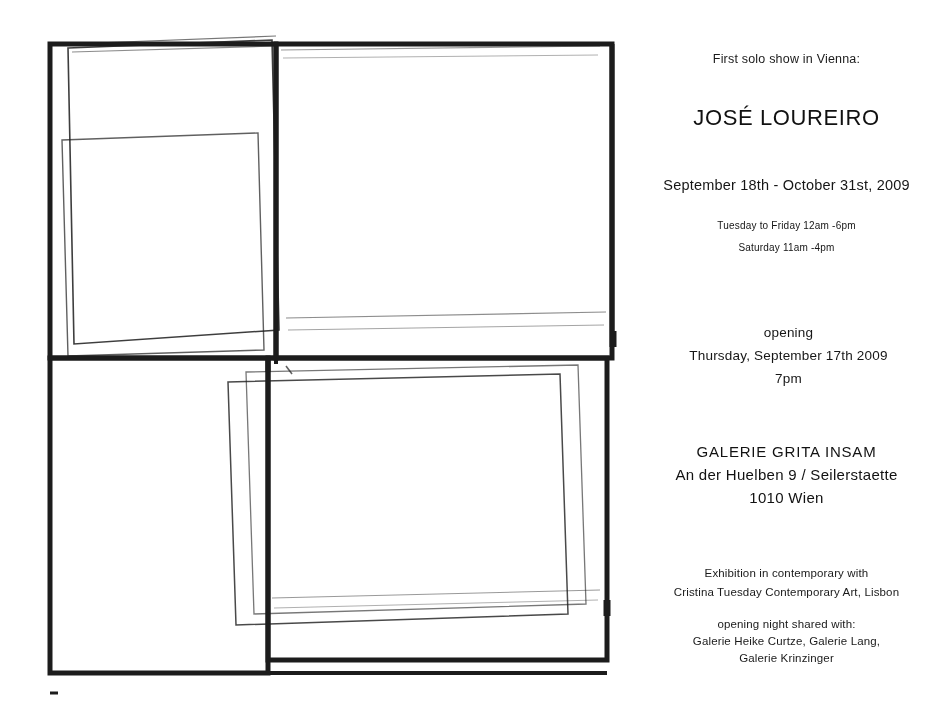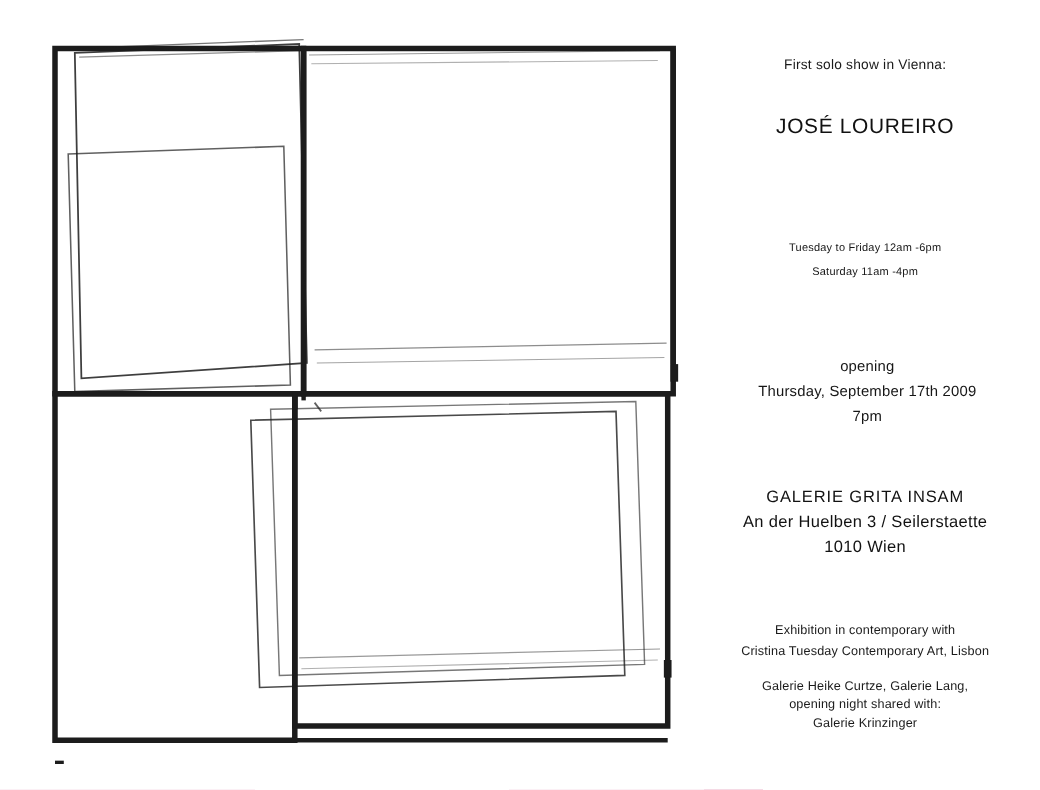--- a/index.html
+++ b/index.html
@@ -62,21 +62,21 @@
     right: 12px;
     font-size: 12.5px;
     letter-spacing: 0.2px;
     color: #1a1a1a;
   }
   .t-artist {
     position: absolute;
     top: 105px;
     left: 0;
     right: 12px;
-    font-size: 19px;
+    font-size: 22px;
     letter-spacing: 0.6px;
     color: #111111;
   }
   .t-dates {
     position: absolute;
     top: 177px;
     left: 0;
     right: 12px;
     font-size: 14.5px;
     letter-spacing: 0.2px;
@@ -184,43 +184,46 @@
   <div class="info">
 
     <div class="t-intro">
       <span class="line">First solo show in Vienna:</span>
     </div>
 
     <div class="t-artist">
       <span class="line">JOSÉ LOUREIRO</span>
     </div>
 
+    <div class="t-dates">
+      <span class="line">September 18th - October 31st, 2009</span>
+    </div>
 
     <div class="t-hours block">
       <span class="line">Tuesday to Friday 12am -6pm</span>
       <span class="line">Saturday 11am -4pm</span>
     </div>
 
     <div class="t-opening block">
       <span class="line">opening</span>
       <span class="line">Thursday, September 17th 2009</span>
       <span class="line">7pm</span>
     </div>
 
     <div class="t-gallery block">
       <span class="line gallery-name">GALERIE GRITA INSAM</span>
-      <span class="line">An der Huelben 3 / Seilerstaette</span>
+      <span class="line">An der Huelben 9 / Seilerstaette</span>
       <span class="line">1010 Wien</span>
     </div>
 
     <div class="t-coop block">
       <span class="line">Exhibition in contemporary with</span>
       <span class="line">Cristina Tuesday Contemporary Art, Lisbon</span>
     </div>
 
     <div class="t-shared block">
+      <span class="line">opening night shared with:</span>
       <span class="line">Galerie Heike Curtze, Galerie Lang,</span>
-      <span class="line">opening night shared with:</span>
       <span class="line">Galerie Krinzinger</span>
     </div>
 
   </div>
 </div>
 
 </body></html>

